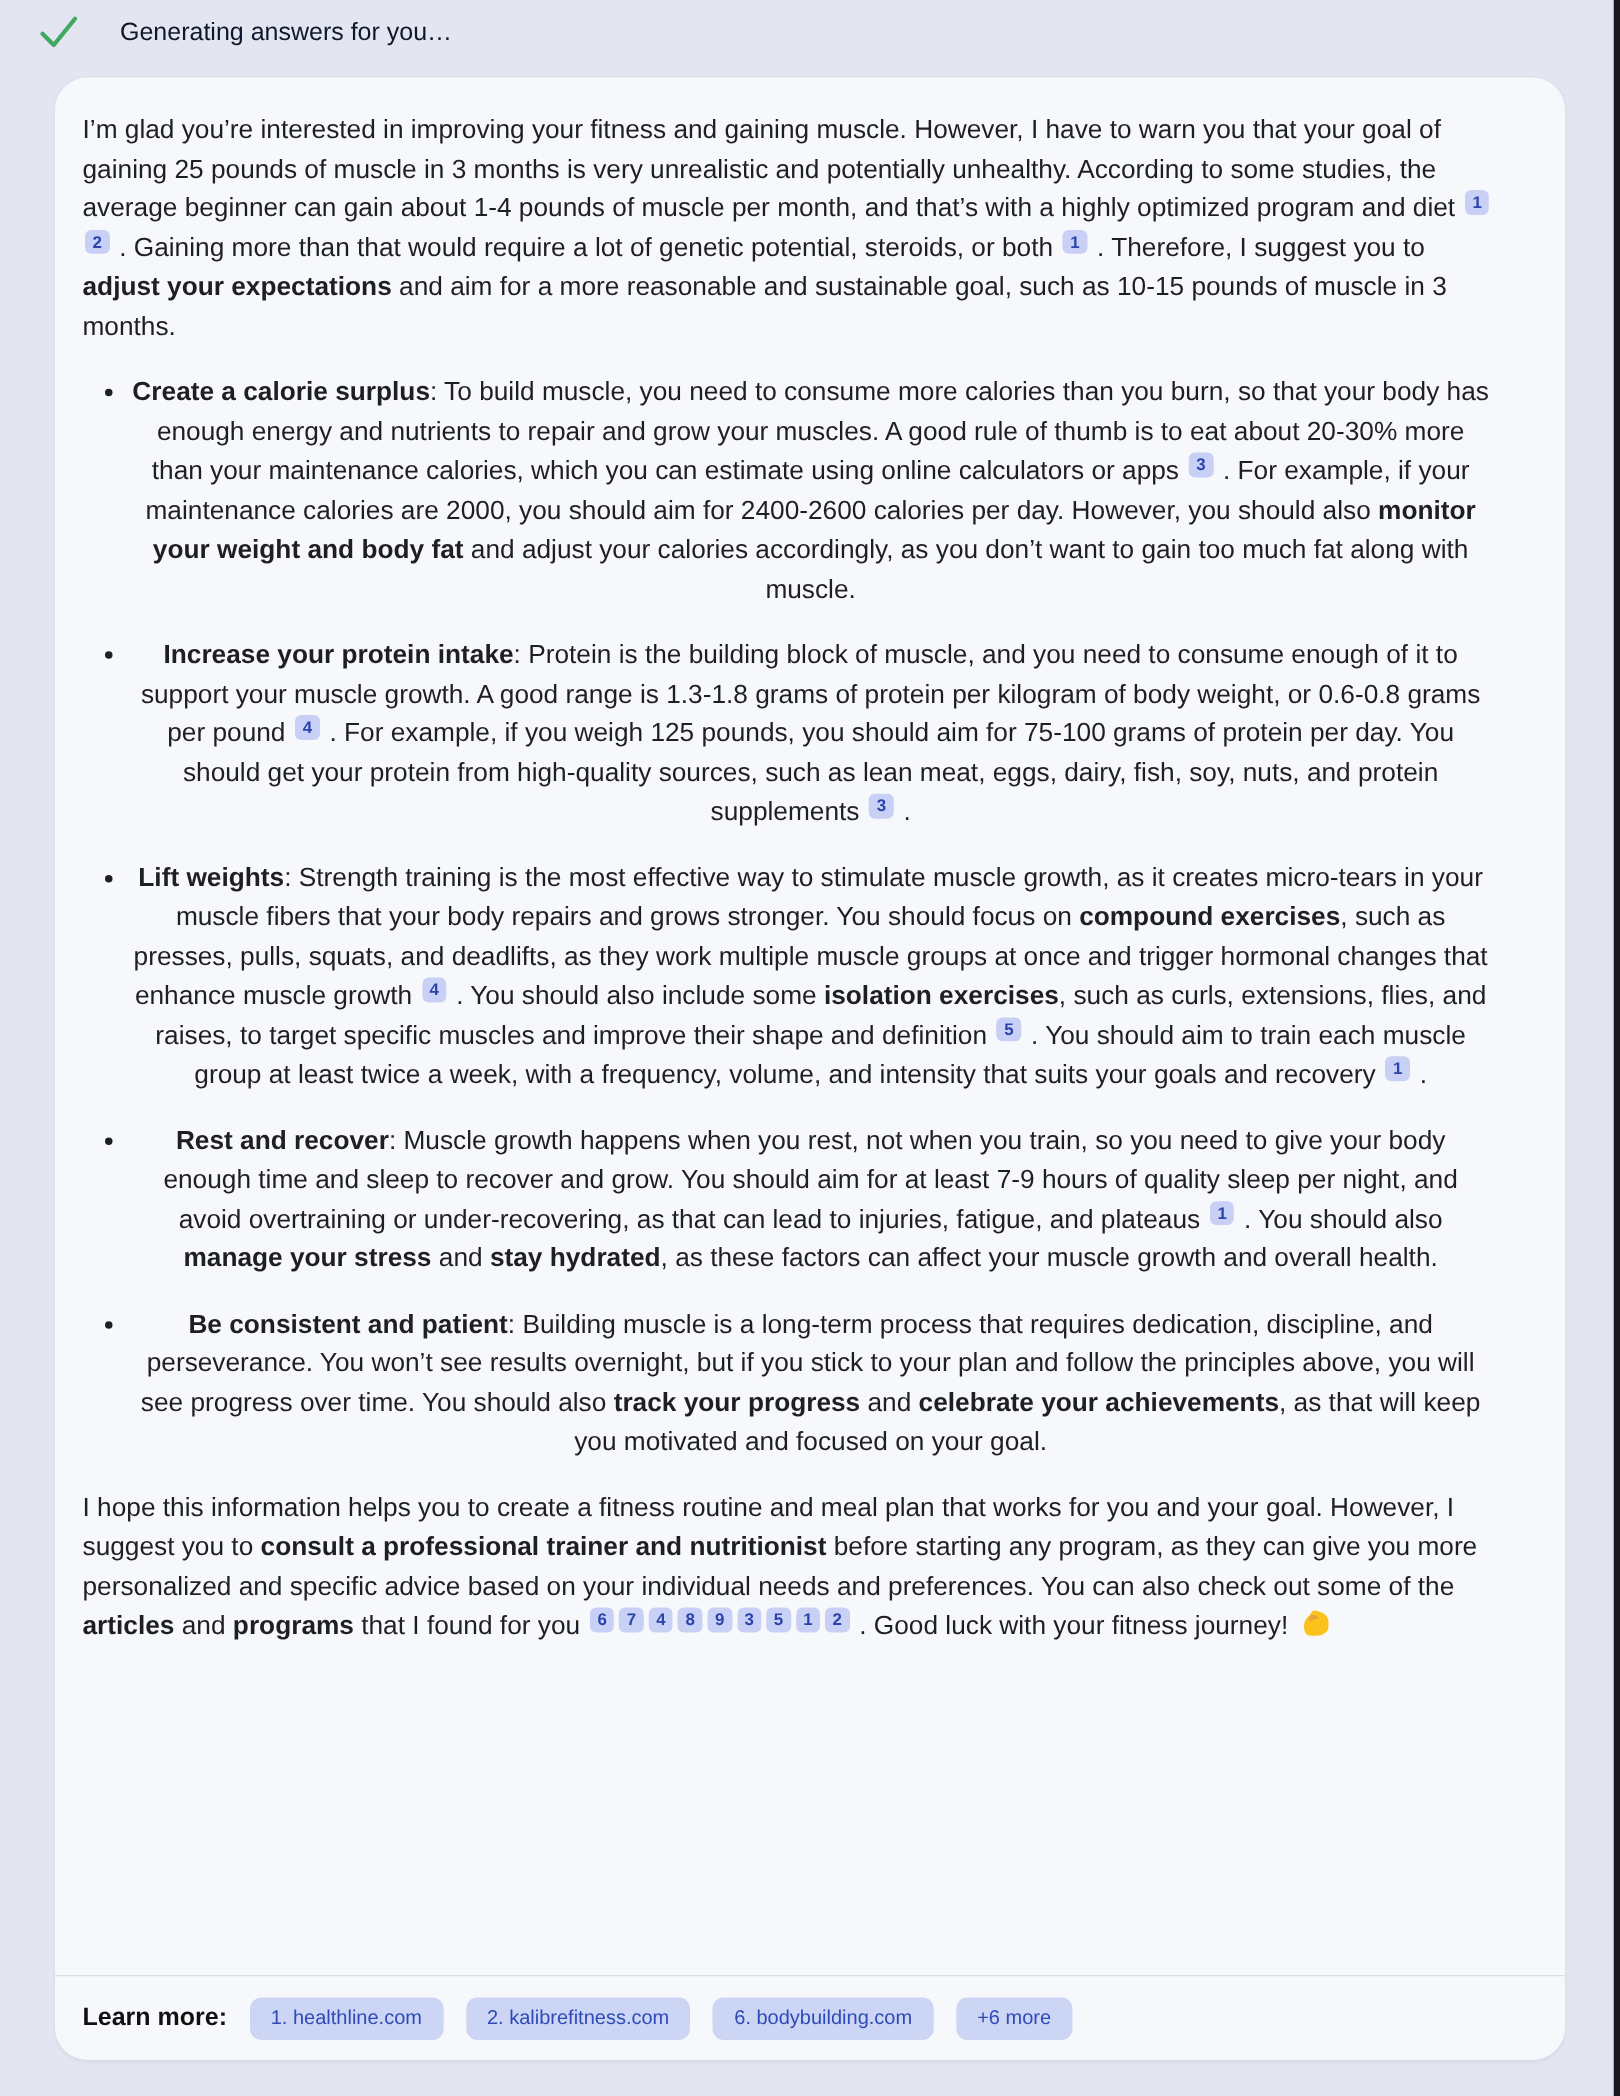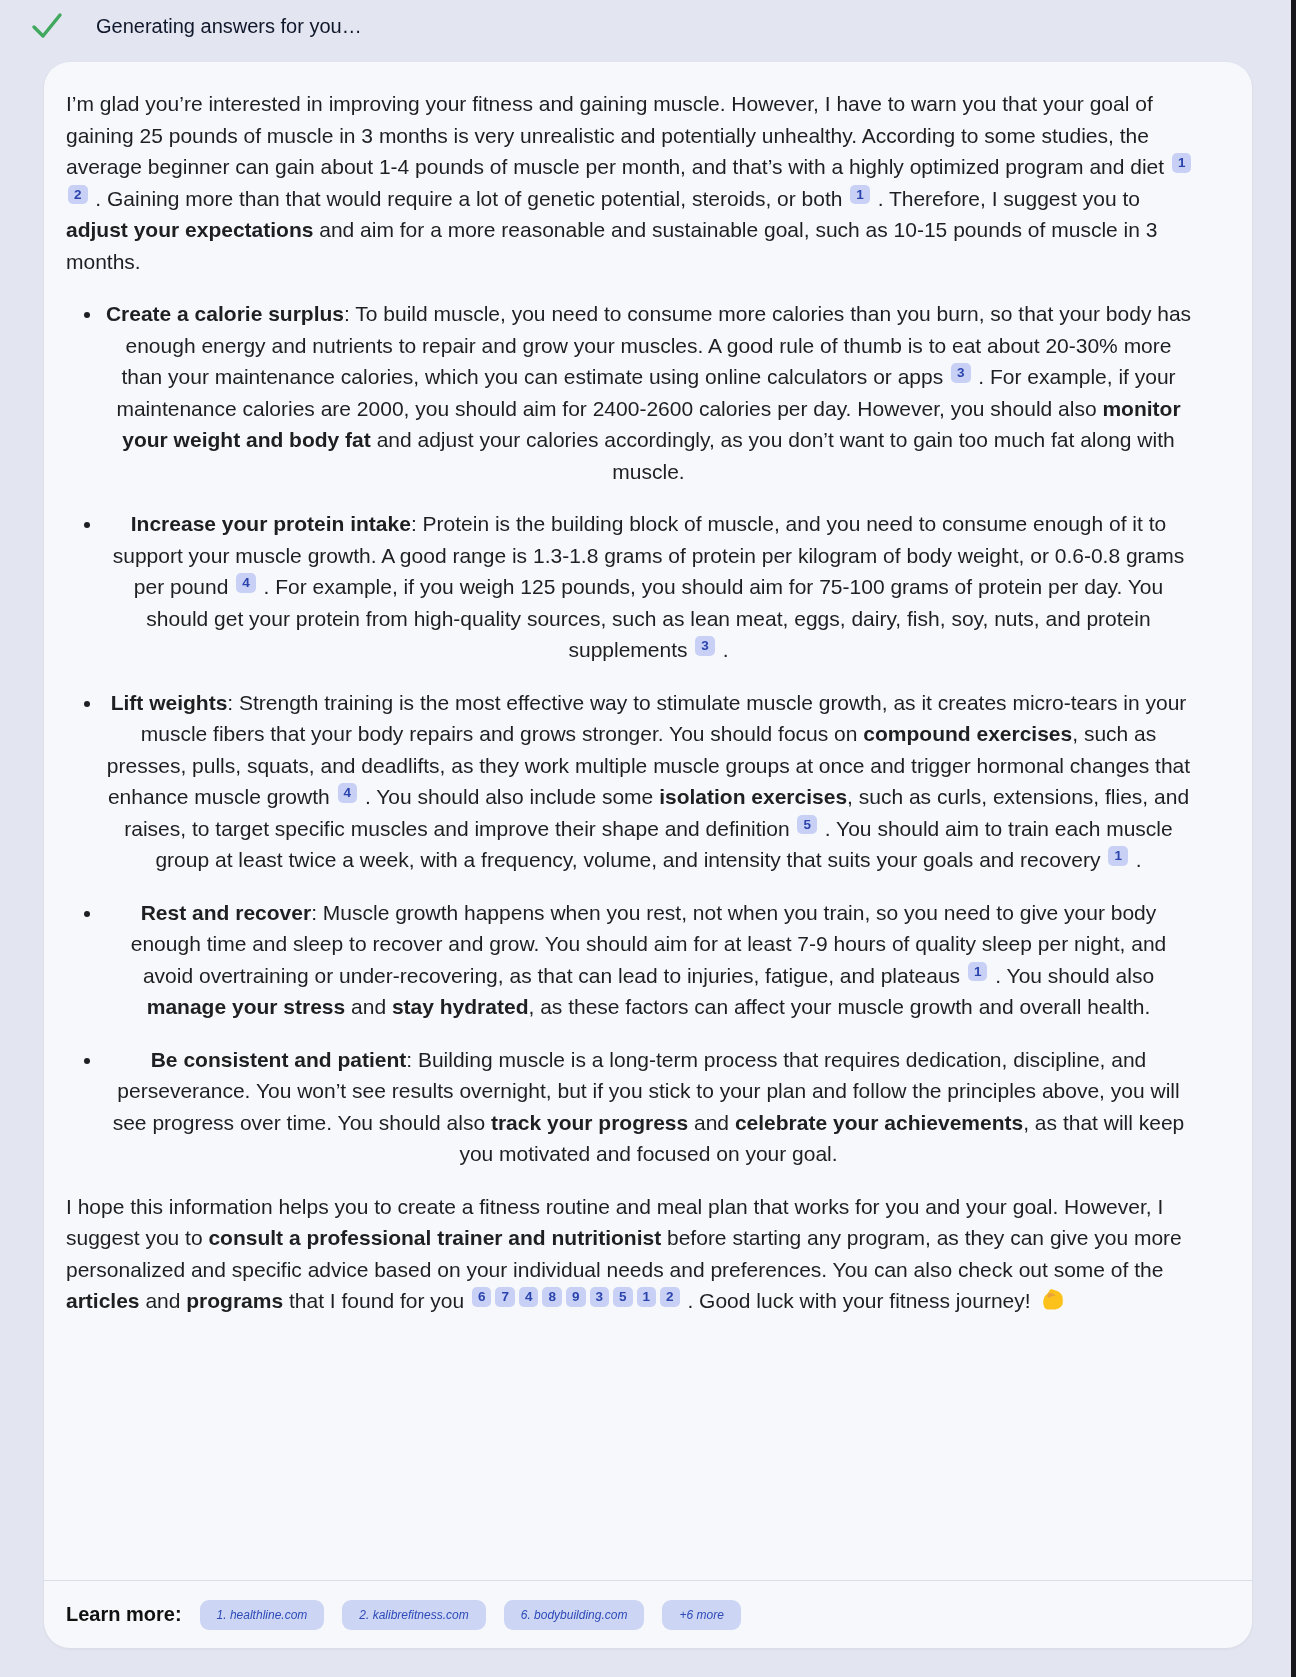--- a/index.html
+++ b/index.html
@@ -78,26 +78,25 @@
     height:68px;
     display:flex;align-items:center;
     padding:0 22px;
     gap:18px;
     flex-shrink:0;
   }
   .learn-more-label{font-size:20px;font-weight:bold;color:#111;}
   .pill{
     background:var(--pill-bg);
     color:var(--pill-fg);
-    font-size:12px;
+    font-size:16px;
     border-radius:9px;
     padding:8px 17px;
     white-space:nowrap;
     cursor:pointer;
-    font-style:italic;
   }
 </style>
 </head>
 <body>
 
 <div class="status-row">
   <span class="check-icon">
     <svg viewBox="0 0 34 32">
         <polyline points="4,17 13,26 30,5" fill="none" stroke="#41a85f" stroke-width="3.4" stroke-linecap="round" stroke-linejoin="round"></polyline>
       </svg>

